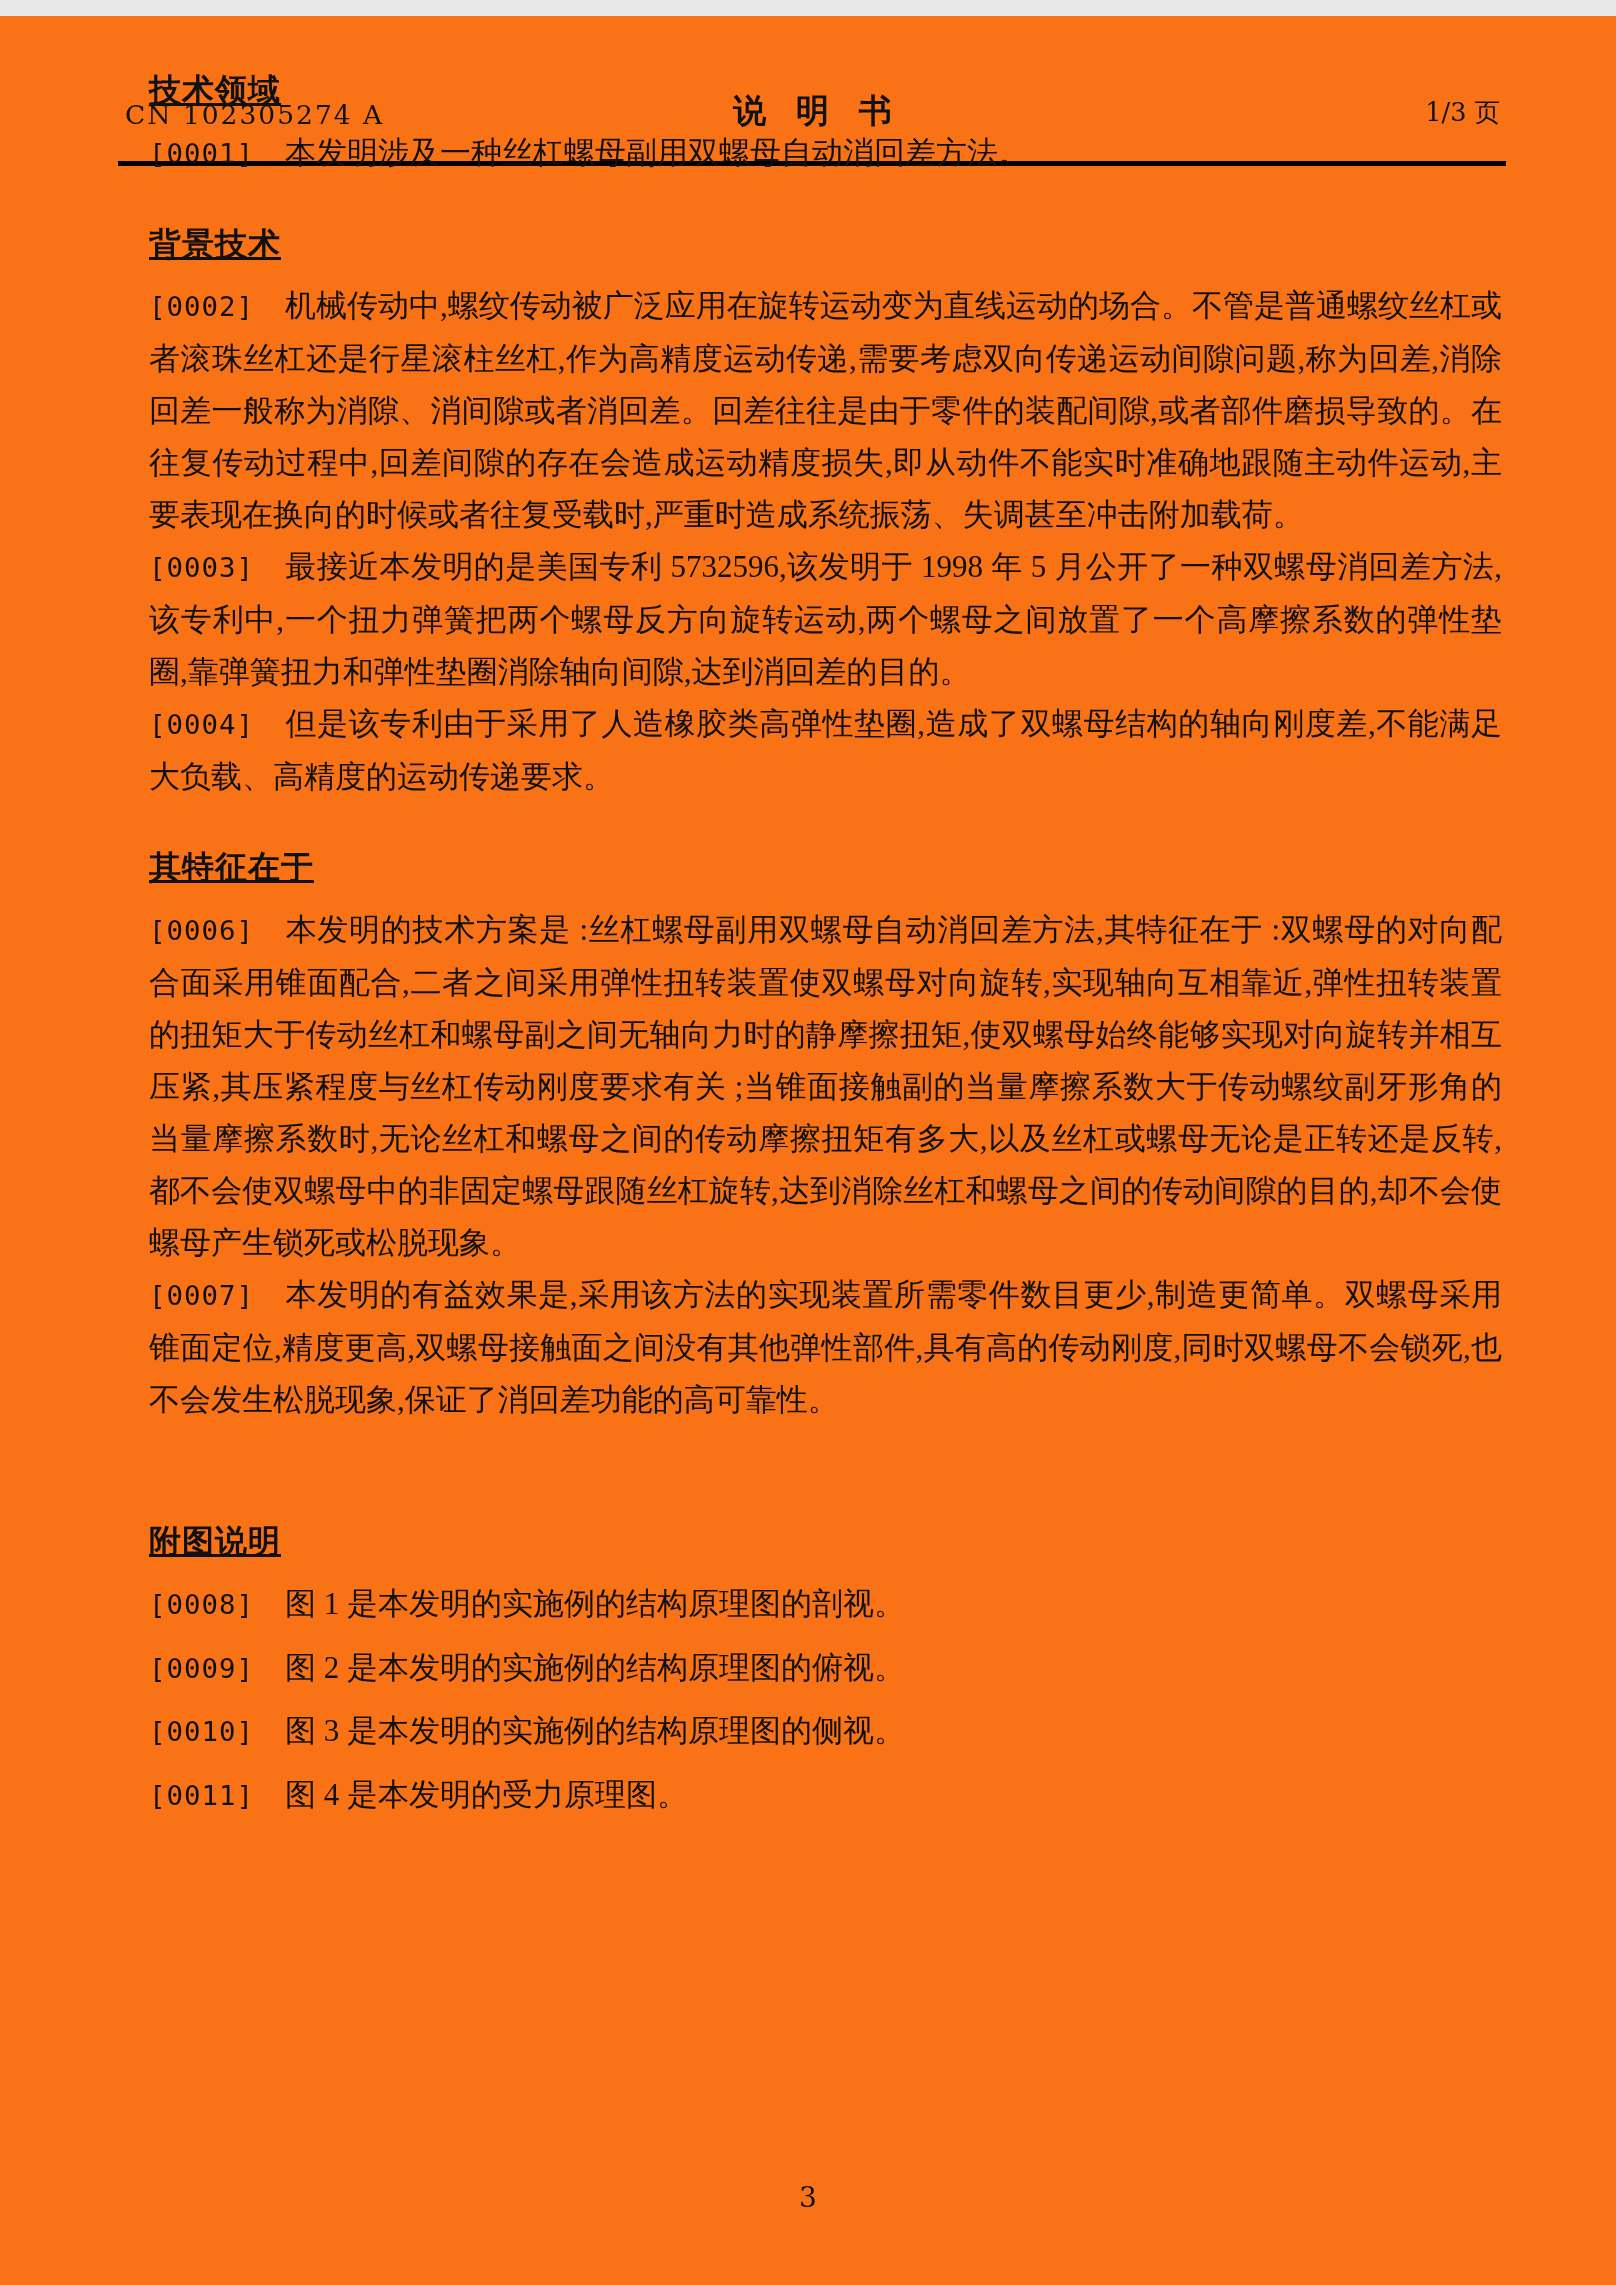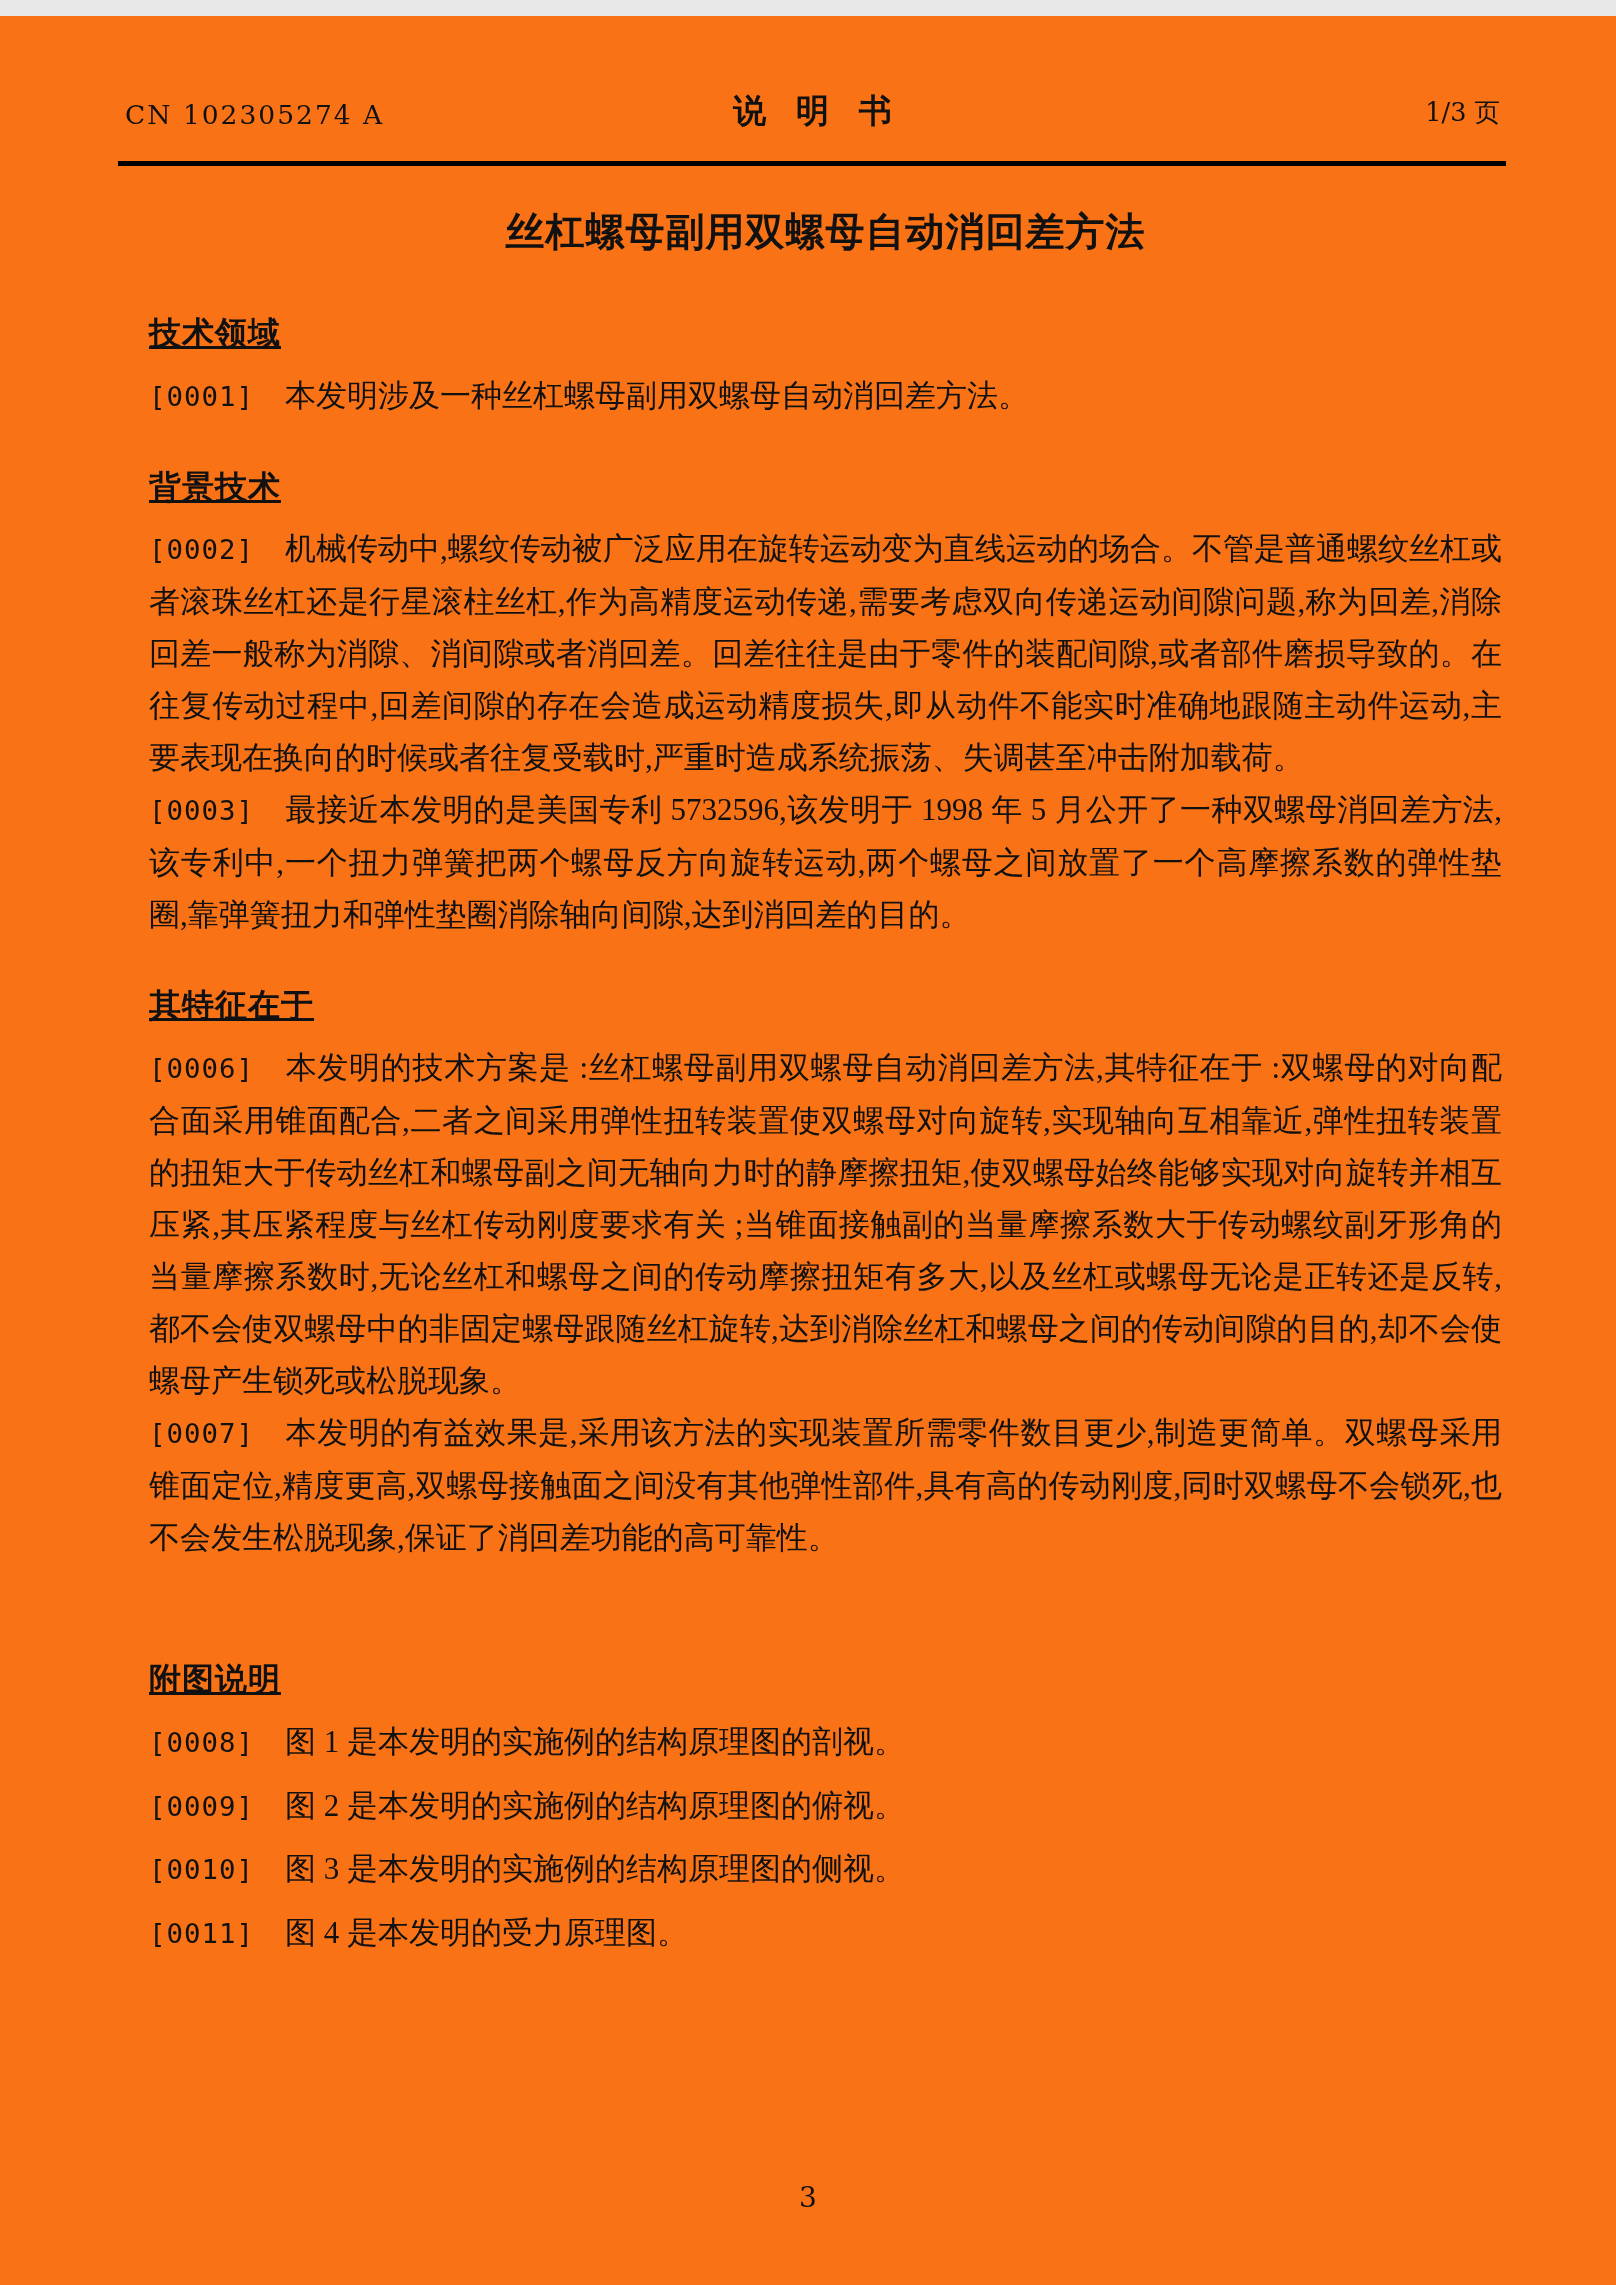--- a/index.html
+++ b/index.html
@@ -85,30 +85,30 @@
 
   <div class="header">
     <span class="doc-number">CN 102305274 A</span>
     <span class="center-title">说明书</span>
     <span class="page-indicator">1/3 页</span>
   </div>
 
   <div class="rule"></div>
 
   <div class="content">
-    <h1 class="doc-title">丝杠螺母副用双螺母自动消回差方法</h1>
     <div id="sections-root">
         <section class="section">
     <h2>技术领域</h2>
   <p><span class="ptag">[0001]</span><span class="ptext">本发明涉及一种丝杠螺母副用双螺母自动消回差方法。</span></p>
         </section>
         <section class="section">
     <h2>背景技术</h2>
   <p><span class="ptag">[0002]</span><span class="ptext">机械传动中,螺纹传动被广泛应用在旋转运动变为直线运动的场合。不管是普通螺纹丝杠或者滚珠丝杠还是行星滚柱丝杠,作为高精度运动传递,需要考虑双向传递运动间隙问题,称为回差,消除回差一般称为消隙、消间隙或者消回差。回差往往是由于零件的装配间隙,或者部件磨损导致的。在往复传动过程中,回差间隙的存在会造成运动精度损失,即从动件不能实时准确地跟随主动件运动,主要表现在换向的时候或者往复受载时,严重时造成系统振荡、失调甚至冲击附加载荷。</span></p>
           <p><span class="ptag">[0003]</span><span class="ptext">最接近本发明的是美国专利 5732596,该发明于 1998 年 5 月公开了一种双螺母消回差方法,该专利中,一个扭力弹簧把两个螺母反方向旋转运动,两个螺母之间放置了一个高摩擦系数的弹性垫圈,靠弹簧扭力和弹性垫圈消除轴向间隙,达到消回差的目的。</span></p>
+          <p><span class="ptag">[0004]</span><span class="ptext">但是该专利由于采用了人造橡胶类高弹性垫圈,造成了双螺母结构的轴向刚度差,不能满足大负载、高精度的运动传递要求。</span></p>
         </section>
         <section class="section">
     <h2>其特征在于</h2>
           <p><span class="ptag">[0006]</span><span class="ptext">本发明的技术方案是 :丝杠螺母副用双螺母自动消回差方法,其特征在于 :双螺母的对向配合面采用锥面配合,二者之间采用弹性扭转装置使双螺母对向旋转,实现轴向互相靠近,弹性扭转装置的扭矩大于传动丝杠和螺母副之间无轴向力时的静摩擦扭矩,使双螺母始终能够实现对向旋转并相互压紧,其压紧程度与丝杠传动刚度要求有关 ;当锥面接触副的当量摩擦系数大于传动螺纹副牙形角的当量摩擦系数时,无论丝杠和螺母之间的传动摩擦扭矩有多大,以及丝杠或螺母无论是正转还是反转,都不会使双螺母中的非固定螺母跟随丝杠旋转,达到消除丝杠和螺母之间的传动间隙的目的,却不会使螺母产生锁死或松脱现象。</span></p>
           <p><span class="ptag">[0007]</span><span class="ptext">本发明的有益效果是,采用该方法的实现装置所需零件数目更少,制造更简单。双螺母采用锥面定位,精度更高,双螺母接触面之间没有其他弹性部件,具有高的传动刚度,同时双螺母不会锁死,也不会发生松脱现象,保证了消回差功能的高可靠性。</span></p>
         </section>
         <section class="section figures">
     <h2>附图说明</h2>
   <p><span class="ptag">[0008]</span><span class="ptext">图 1 是本发明的实施例的结构原理图的剖视。</span></p>
           <p><span class="ptag">[0009]</span><span class="ptext">图 2 是本发明的实施例的结构原理图的俯视。</span></p>

